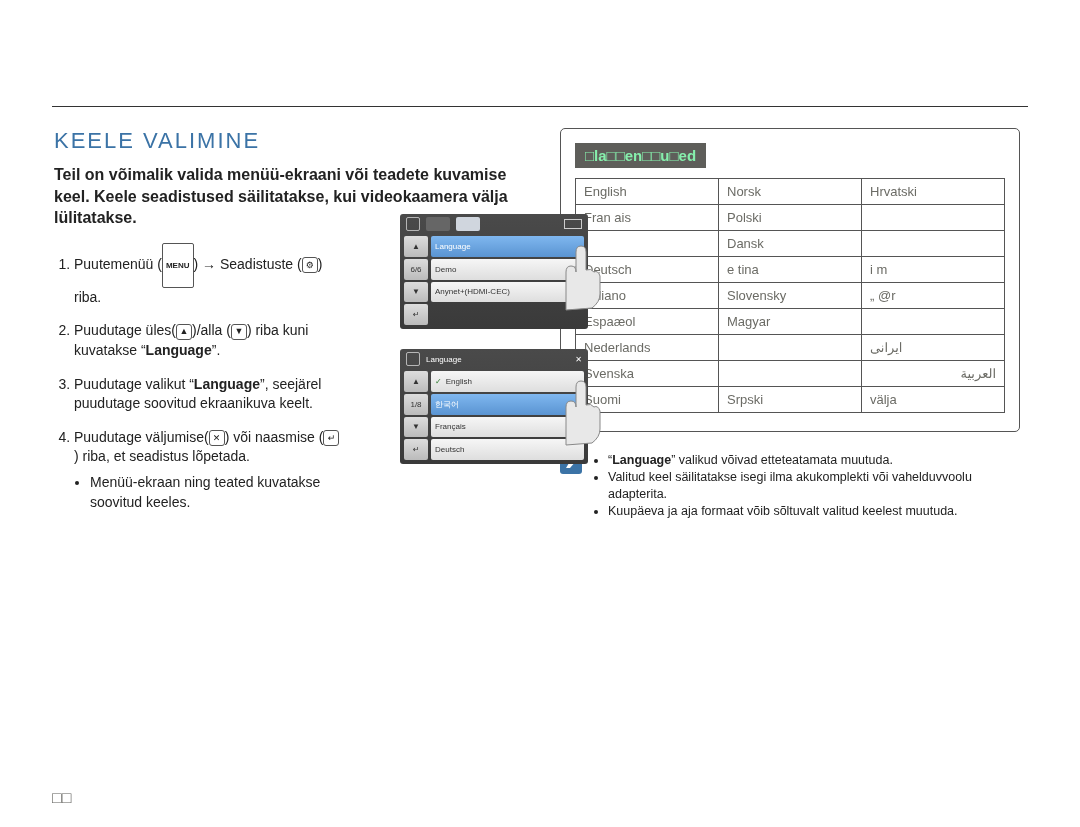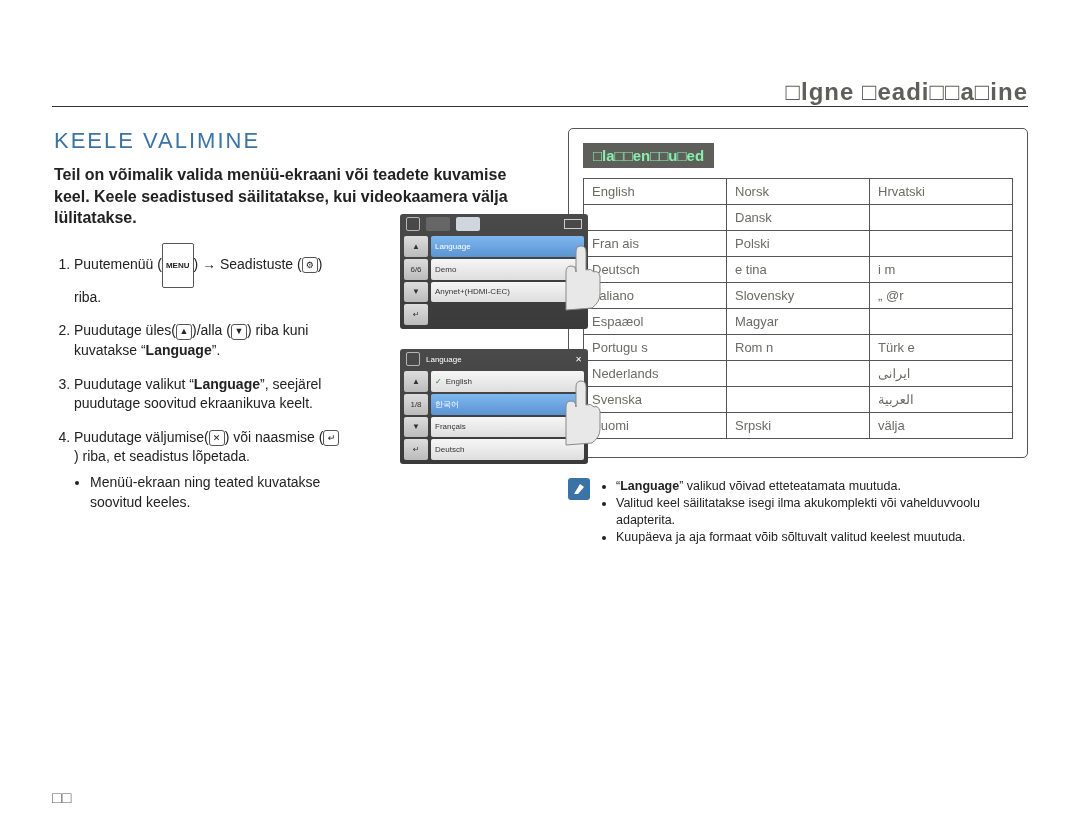--- a/index.html
+++ b/index.html
@@ -33,21 +33,21 @@
     letter-spacing: 1px;
     color: #5e5e5a;
     font-weight: bold;
   }
   .columns {
     position: absolute;
     top: 128px;
     left: 54px;
     right: 52px;
     display: flex;
-    gap: 24px;
+    gap: 16px;
   }
   .col-left {
     width: 490px;
   }
   .col-right {
     flex: 1;
   }
   .section-title {
     color: #3b73a6;
     font-size: 22px;
@@ -243,21 +243,20 @@
     font-size: 16px;
     color: #5e5e5a;
     font-weight: bold;
   }
   .strong { font-weight: bold; }
 </style>
 </head>
 <body>
 
 <div class="page">
-  <div class="running-head">□lgne □eadi□□a□ine</div>
   <div class="header-rule"></div>
 
   <div class="columns">
 
     <div class="col-left">
       <h2 class="section-title">KEELE VALIMINE</h2>
       <div class="intro">
         <span>Teil on võimalik valida menüü-ekraani või teadete kuvamise keel.</span>
         <span>Keele seadistused säilitatakse, kui videokaamera välja lülitatakse.</span>
       </div>
@@ -359,58 +358,53 @@
       <div class="box">
         <div class="box-title">□la□□en□□u□ed</div>
         <table class="langs">
           <tbody id="lang-tbody">
               <tr>
                 <td>English</td>
                 <td>Norsk</td>
                 <td style="text-align: left;">Hrvatski</td>
               </tr>
               <tr>
+                <td>Fran ais</td>
+                <td>Polski</td>
+                <td style="text-align: left;"></td>
+              </tr>
+              <tr>
                 <td></td>
                 <td>Dansk</td>
                 <td style="text-align: left;"></td>
               </tr>
               <tr>
-                <td>Fran ais</td>
-                <td>Polski</td>
-                <td style="text-align: left;"></td>
-              </tr>
-              <tr>
                 <td>Deutsch</td>
                 <td>e tina</td>
                 <td style="text-align: left;">i m</td>
               </tr>
               <tr>
                 <td>Italiano</td>
                 <td>Slovensky</td>
                 <td style="text-align: left;">„ @r</td>
               </tr>
               <tr>
                 <td>Espaæol</td>
                 <td>Magyar</td>
                 <td style="text-align: left;"></td>
               </tr>
               <tr>
-                <td>Portugu s</td>
-                <td>Rom n</td>
-                <td style="text-align: left;">Türk e</td>
-              </tr>
-              <tr>
                 <td>Nederlands</td>
                 <td></td>
                 <td style="text-align: left;">ایرانی</td>
               </tr>
               <tr>
                 <td>Svenska</td>
                 <td></td>
-                <td style="text-align: left;">العربية</td>
+                <td style="text-align: right;">العربية</td>
               </tr>
               <tr>
                 <td>Suomi</td>
                 <td>Srpski</td>
                 <td style="text-align: left;">välja</td>
               </tr>
             </tbody>
         </table>
       </div>
 

